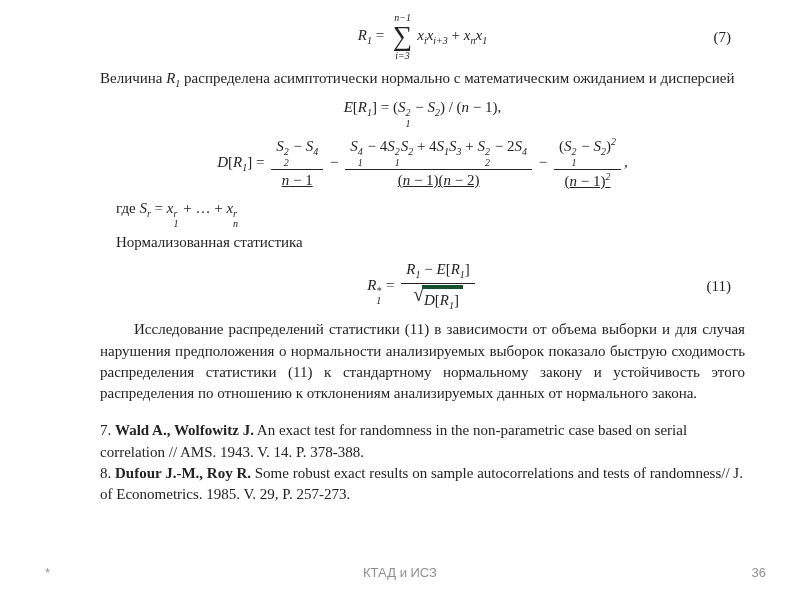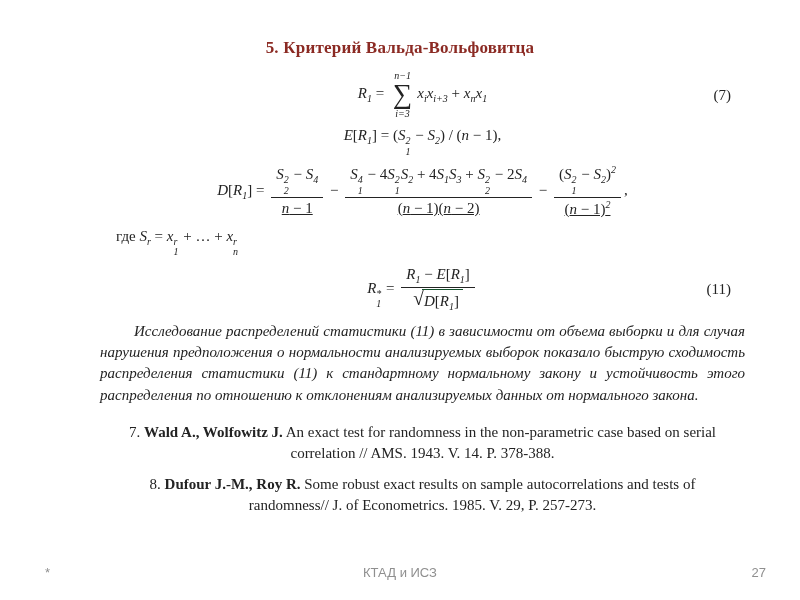--- a/index.html
+++ b/index.html
@@ -19,21 +19,21 @@
     font-weight: bold;
     letter-spacing: 0.2px;
   }
   .content {
     margin: 12px 55px 0 100px;
     font-size: 15px;
     line-height: 1.42;
     text-align: justify;
   }
   .para { margin: 0; }
-  .para-indent { text-indent: 34px; font-style: italic; }
+  .para-indent { text-indent: 34px; }
 
   
   .eq-row {
     position: relative;
     text-align: center;
     margin: 7px 0;
     line-height: 1.2;
   }
   .eq-num {
     position: absolute;
@@ -70,57 +70,61 @@
     flex-direction: column;
     align-items: center;
     vertical-align: middle;
     margin: 0 3px;
     line-height: 1.25;
   }
   .frac .num { padding: 0 5px 1px 5px; border-bottom: 1px solid #232323; }
   .frac .den { padding: 1px 5px 0 5px; text-decoration: underline; }
   .sqrt { display: inline-flex; align-items: flex-start; }
   .sqrt .radical { font-size: 1.3em; line-height: 1.0; font-style: normal; }
-  .sqrt .radicand { border-top: 1px solid #14532d; padding: 2px 4px 0 2px; margin-left: -2px; }
+  .sqrt .radicand { border-top: 4px solid #14532d; padding: 2px 4px 0 2px; margin-left: -2px; }
 
   .inline-label { margin: 2px 16px; text-align: left; }
   .refs { margin-top: 16px; text-align: left; }
-  .ref { margin: 9px; text-align: center; }
+  .ref { margin: 0; }
   .ref b { font-weight: bold; }
 
   .footer-left, .footer-center, .footer-right {
     position: absolute;
     bottom: 20px;
     font-family: "Liberation Sans", sans-serif;
     font-size: 13px;
     color: #8f8f8f;
   }
   .footer-left { left: 45px; }
   .footer-center { left: 0; right: 0; text-align: center; }
   .footer-right { right: 34px; }
 </style>
 </head>
 <body>
 
 <div class="slide">
 
-  <div class="slide-title" style="color: rgb(139, 42, 35);">5. Критерий Вальда-Вольфовитца</div>
 
   <div class="content">
 
 
     <div class="eq-row">
       <span class="math"><span class="mi">R</span><sub>1</sub><span class="mo"> = </span><span class="sum">
             <span class="sum-lim">n−1</span>
             <span class="sigma">∑</span>
             <span class="sum-lim">i=3</span>
           </span><span class="mi">x</span><sub>i</sub><span class="mi">x</span><sub>i+3</sub><span class="mo"> + </span><span class="mi">x</span><sub>n</sub><span class="mi">x</span><sub>1</sub></span>
       <span class="eq-num">(7)</span>
     </div>
 
+    <p class="para">
+      <span>Величина</span>
+      <span class="math"><span class="mi">R</span><sub>1</sub></span>
+      <span>распределена асимптотически нормально с математическим ожиданием и дисперсией</span>
+    </p>
 
     <div class="eq-row">
       <span class="math"><span class="mi">E</span><span class="mo">[</span><span class="mi">R</span><sub>1</sub><span class="mo">] = (</span><span class="mi">S</span><span class="ss">
             <span class="ss-sup">2</span>
             <span class="ss-sub">1</span>
           </span><span class="mo"> − </span><span class="mi">S</span><sub>2</sub><span class="mo">) / (</span><span class="mi">n</span><span class="mo"> − 1),</span></span>
     </div>
 
     <div class="eq-row">
       <span class="math"><span class="mi">D</span><span class="mo">[</span><span class="mi">R</span><sub>1</sub><span class="mo">] = </span><span class="frac">
@@ -153,20 +157,21 @@
     <div class="inline-label">
       <span class="math"><span class="mo">где </span><span class="mi">S</span><sub>r</sub><span class="mo"> = </span><span class="mi">x</span><span class="ss">
             <span class="ss-sup">r</span>
             <span class="ss-sub">1</span>
           </span><span class="mo"> + … + </span><span class="mi">x</span><span class="ss">
             <span class="ss-sup">r</span>
             <span class="ss-sub">n</span>
           </span></span>
     </div>
 
+    <div class="inline-label">Нормализованная статистика</div>
 
     <div class="eq-row">
       <span class="math"><span class="mi">R</span><span class="ss">
             <span class="ss-sup">*</span>
             <span class="ss-sub">1</span>
           </span><span class="mo"> = </span><span class="frac">
             <span class="num"><span class="mi">R</span><sub>1</sub><span class="mo"> − </span><span class="mi">E</span><span class="mo">[</span><span class="mi">R</span><sub>1</sub><span class="mo">]</span></span>
             <span class="den"><span class="sqrt">
                 <span class="radical">√</span>
                 <span class="radicand"><span class="mi">D</span><span class="mo">[</span><span class="mi">R</span><sub>1</sub><span class="mo">]</span></span>
@@ -180,15 +185,15 @@
 
     <div class="refs">
       <p class="ref"><span>7. </span><b>Wald A., Wolfowitz J.</b><span> An exact test for randomness in the non-parametric case based on serial correlation // AMS. 1943. V. 14. P. 378-388.</span></p>
       <p class="ref"><span>8. </span><b>Dufour J.-M., Roy R.</b><span> Some robust exact results on sample autocorrelations and tests of randomness// J. of Econometrics. 1985. V. 29, P. 257-273.</span></p>
     </div>
 
   </div>
 
   <div class="footer-left">*</div>
   <div class="footer-center">КТАД и ИСЗ</div>
-  <div class="footer-right">27</div>
+  <div class="footer-right">36</div>
 
 </div>
 
 </body></html>

